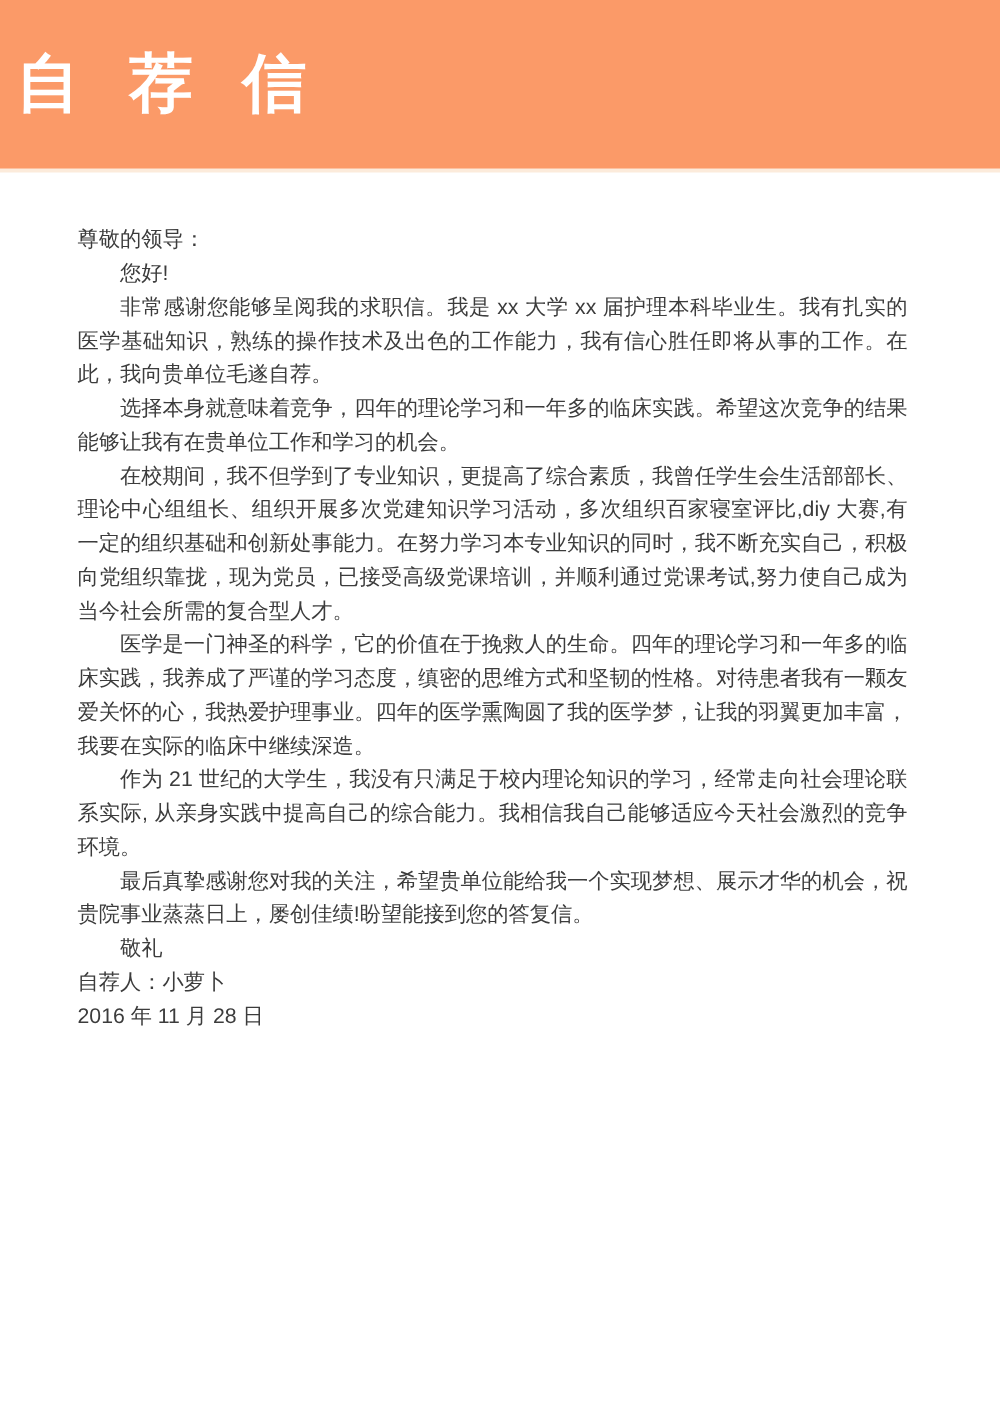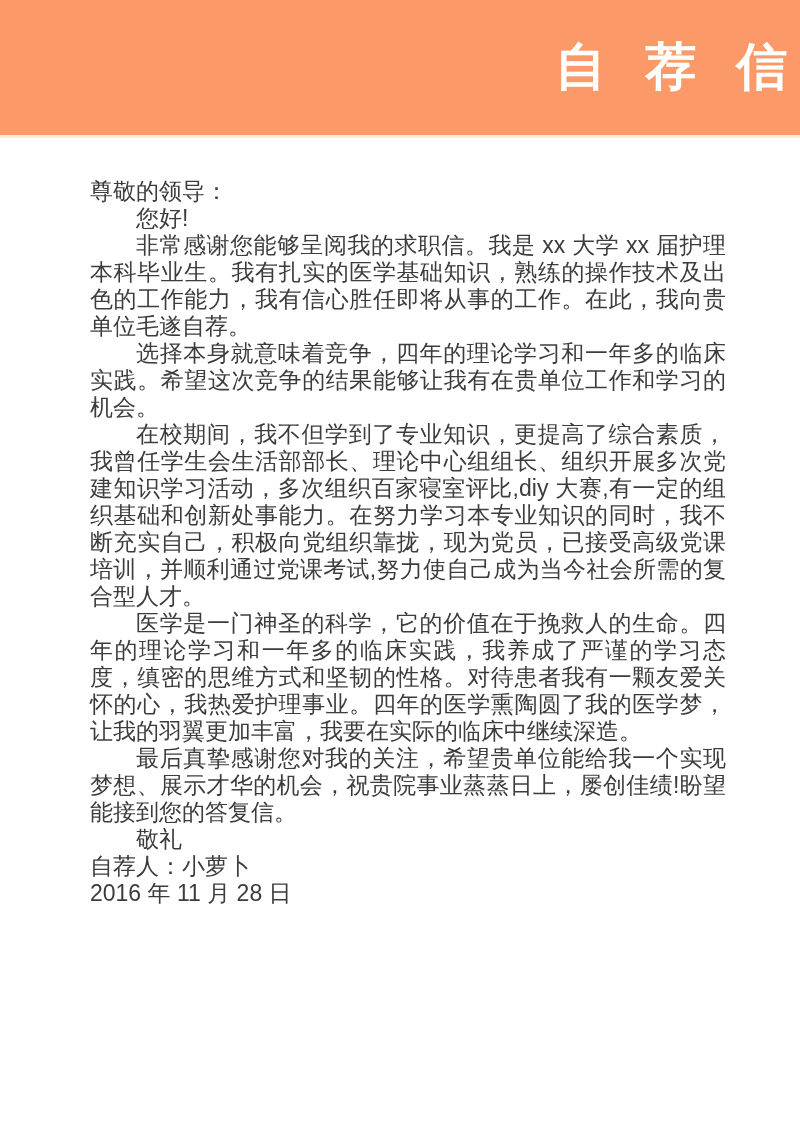--- a/index.html
+++ b/index.html
@@ -11,39 +11,39 @@
     width: 800px;
     height: 1132px;
     overflow: hidden;
     font-family: "Liberation Sans", "DejaVu Sans", sans-serif;
   }
   .banner {
     height: 135px;
     background: var(--header-bg, #FB9A68);
     display: flex;
     align-items: center;
-    justify-content: flex-end;
+    justify-content: flex-start;
   }
   .banner h1 {
     margin: 0;
     color: var(--header-text, #FFFFFF);
     font-size: 51px;
     font-weight: bold;
     letter-spacing: 0.25em;
     padding-left: 0.25em; 
     white-space: nowrap;
   }
   .band-fade {
     height: 3px;
     background: var(--band-fade, #FCEBDB);
   }
   .letter {
-    padding: 40px 74px 0 90px;
+    padding: 40px 74px 0 62px;
     color: var(--body-text, #3C3C3C);
-    font-size: 23px;
+    font-size: 17px;
     line-height: 27px;
     text-align: justify;
   }
   .letter p {
     margin: 0;
   }
   .indent {
     text-indent: 2em;
   }
   .signature {
@@ -65,20 +65,21 @@
   <div class="band-fade"></div>
 
   <main class="letter">
     <p>尊敬的领导：</p>
     <p class="indent">您好!</p>
 
     <p class="indent">非常感谢您能够呈阅我的求职信。我是 xx 大学 xx 届护理本科毕业生。我有扎实的医学基础知识，熟练的操作技术及出色的工作能力，我有信心胜任即将从事的工作。在此，我向贵单位毛遂自荐。</p>
     <p class="indent">选择本身就意味着竞争，四年的理论学习和一年多的临床实践。希望这次竞争的结果能够让我有在贵单位工作和学习的机会。</p>
     <p class="indent">在校期间，我不但学到了专业知识，更提高了综合素质，我曾任学生会生活部部长、理论中心组组长、组织开展多次党建知识学习活动，多次组织百家寝室评比,diy 大赛,有一定的组织基础和创新处事能力。在努力学习本专业知识的同时，我不断充实自己，积极向党组织靠拢，现为党员，已接受高级党课培训，并顺利通过党课考试,努力使自己成为当今社会所需的复合型人才。</p>
     <p class="indent">医学是一门神圣的科学，它的价值在于挽救人的生命。四年的理论学习和一年多的临床实践，我养成了严谨的学习态度，缜密的思维方式和坚韧的性格。对待患者我有一颗友爱关怀的心，我热爱护理事业。四年的医学熏陶圆了我的医学梦，让我的羽翼更加丰富，我要在实际的临床中继续深造。</p>
+    <p class="indent">作为 21 世纪的大学生，我没有只满足于校内理论知识的学习，经常走向社会理论联系实际, 从亲身实践中提高自己的综合能力。我相信我自己能够适应今天社会激烈的竞争环境。</p>
     <p class="indent">最后真挚感谢您对我的关注，希望贵单位能给我一个实现梦想、展示才华的机会，祝贵院事业蒸蒸日上，屡创佳绩!盼望能接到您的答复信。</p>
 
     <p class="indent">敬礼</p>
 
     <div class="signature">
       <p>自荐人：小萝卜</p>
       <p>2016 年 11 月 28 日</p>
     </div>
   </main>
 

